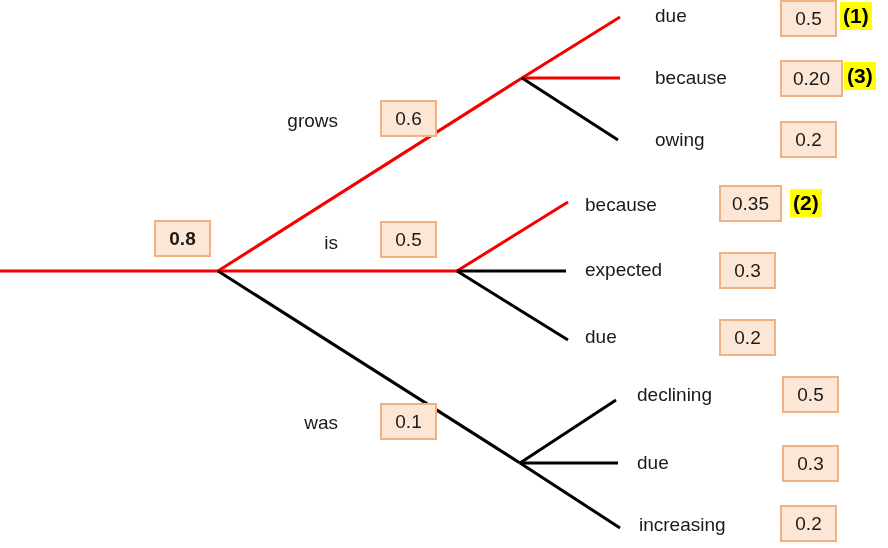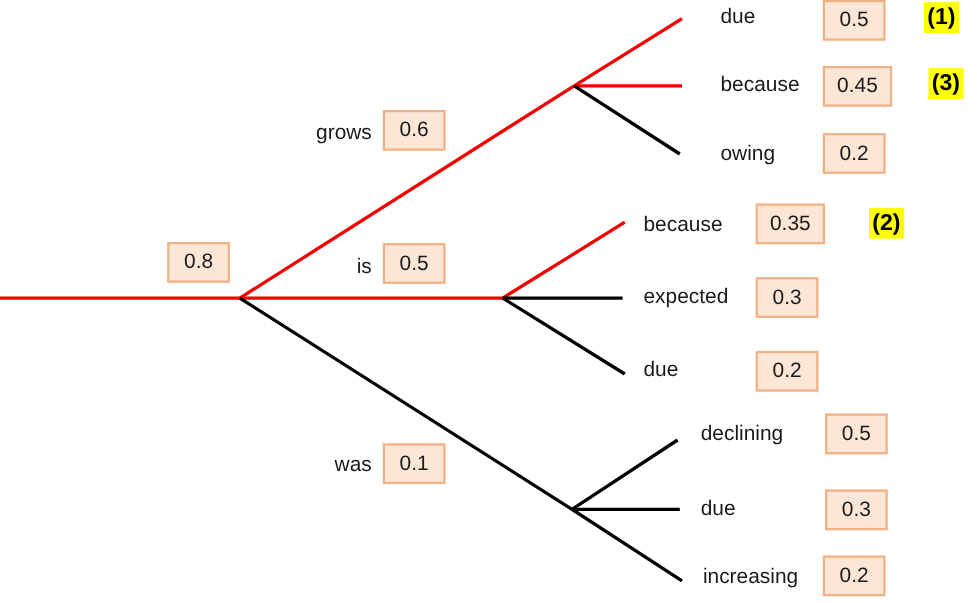--- a/index.html
+++ b/index.html
@@ -29,20 +29,21 @@
     height: 37px;
     padding: 0 11px;
     display: flex;
     align-items: center;
     justify-content: center;
     background: var(--box-fill, #fce6d5);
     border: 2px solid var(--box-border, #f1b183);
     font-size: 19px;
     color: #1a1a1a;
     white-space: nowrap;
+    margin-left: 32px;
   }
   .rank {
     position: absolute;
     font-size: 21px;
     font-weight: bold;
     color: var(--rank-text, #000);
     background: var(--rank-bg, #ffff00);
     padding: 1px 3px;
     line-height: 26px;
     white-space: nowrap;
@@ -64,37 +65,37 @@
 
     <line class="edge" x1="522" y1="78" x2="618" y2="140"></line>
     <line class="edge" x1="457" y1="271" x2="566" y2="271"></line>
     <line class="edge" x1="457" y1="271" x2="568" y2="340"></line>
     <line class="edge" x1="218" y1="271" x2="520" y2="463"></line>
     <line class="edge" x1="520" y1="463" x2="616" y2="400"></line>
     <line class="edge" x1="520" y1="463" x2="618" y2="463"></line>
     <line class="edge" x1="520" y1="463" x2="620" y2="528"></line>
   </svg>
 
-  <div class="pbox" style="left:152px; top:220px;">0.8</div>
+  <div class="pbox" style="left:122px; top:220px;font-weight:bold;">0.8</div>
 
   <div class="word r" style="left:240px; top:109px; width:98px;">grows</div>
   <div class="pbox" style="left:348px; top:100px;">0.6</div>
 
   <div class="word r" style="left:240px; top:231px; width:98px;">is</div>
   <div class="pbox" style="left:348px; top:221px;">0.5</div>
 
   <div class="word r" style="left:240px; top:411px; width:98px;">was</div>
   <div class="pbox" style="left:348px; top:403px;">0.1</div>
 
   <div class="word" style="left:655px; top:4px;">due</div>
   <div class="pbox" style="left:748px; top:0px;">0.5</div>
   <div class="rank" style="left:840px; top:2px;">(1)</div>
 
   <div class="word" style="left:655px; top:66px;">because</div>
-  <div class="pbox" style="left:748px; top:60px;">0.45</div>
+  <div class="pbox" style="left:748px; top:60px;">0.20</div>
   <div class="rank" style="left:844px; top:62px;">(3)</div>
 
   <div class="word" style="left:655px; top:128px;">owing</div>
   <div class="pbox" style="left:748px; top:121px;">0.2</div>
 
   <div class="word" style="left:585px; top:193px;">because</div>
   <div class="pbox" style="left:687px; top:185px;">0.35</div>
   <div class="rank" style="left:790px; top:189px;">(2)</div>
 
   <div class="word" style="left:585px; top:258px;">expected</div>

